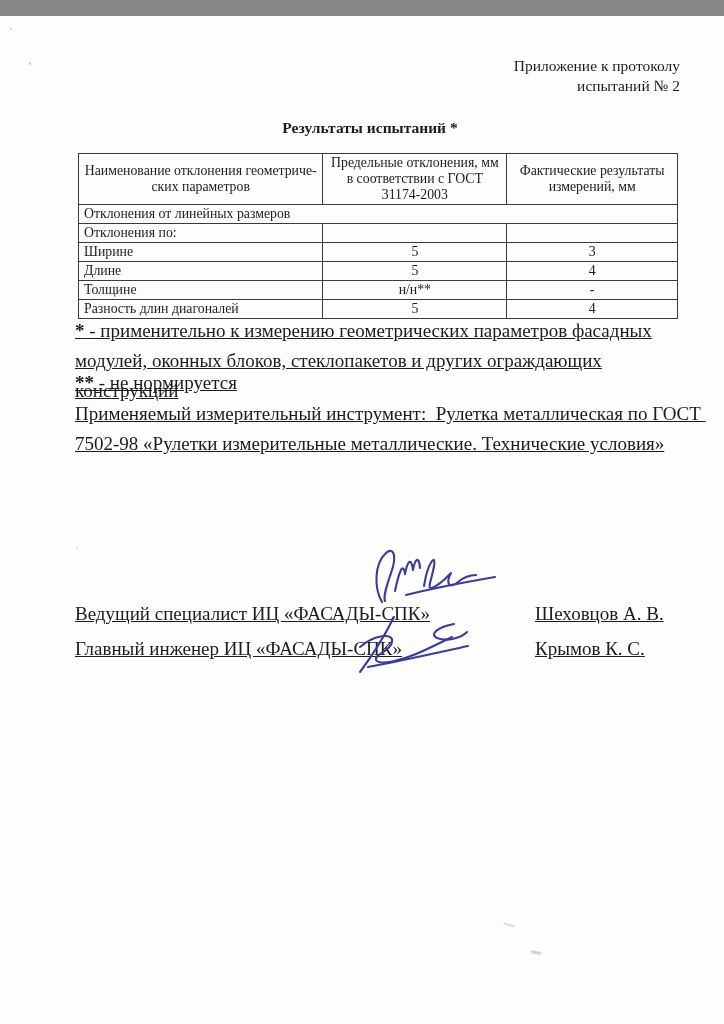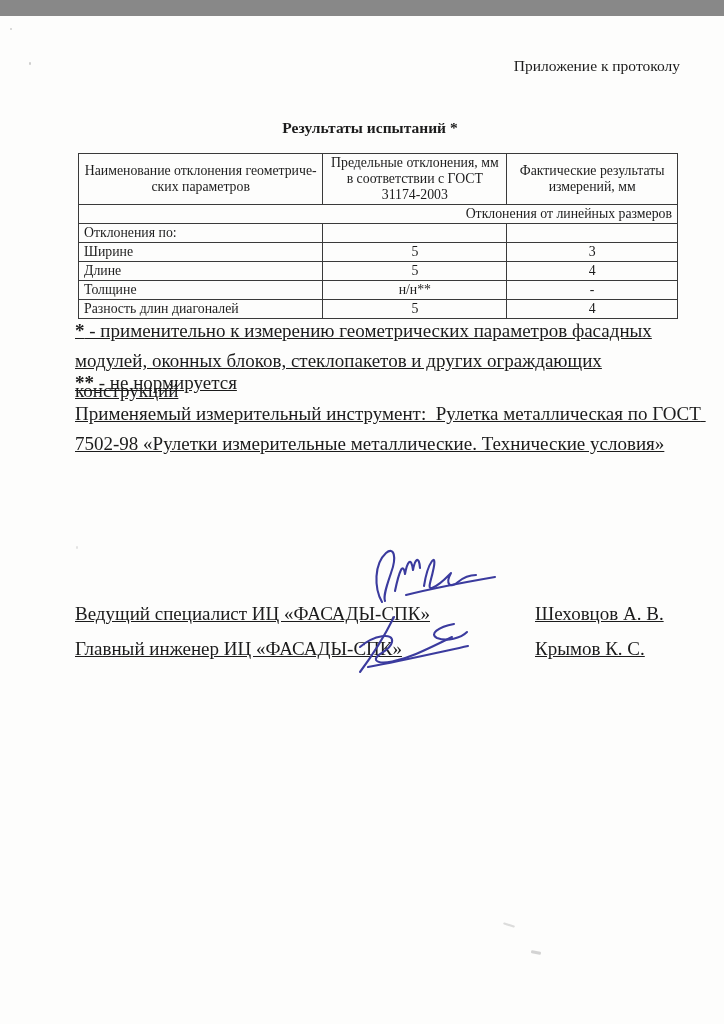--- a/index.html
+++ b/index.html
@@ -42,21 +42,21 @@
     overflow:hidden;
   }
   table.results{border:1.5px solid var(--table-border);padding-left:24px;}
   td.hdr{
     text-align:center;
     white-space:pre-line;
     height:46px;
     border-bottom-width:1.5px;
   }
   td.section{
-    text-align:right;height:16px;
+    text-align:left;height:16px;
     border-bottom-width:1px;
     border-radius:8px;
   }
   td.group{height:15px;}
   td.param{text-align:left;height:15px;}
   td.num{text-align:center;height:15px;}
   .footnote,.instrument,.sig-label,.sig-name{
     font-size:19px;line-height:30px;text-decoration:underline;
   }
   .footnote{position:absolute;left:75px;width:618px;}
@@ -73,20 +73,21 @@
   .sig2{left:348px;top:594px;}
   .speck{position:absolute;background:#a9a9a9;opacity:.55;border-radius:1px;}
 </style>
 </head>
 <body>
 
 <div class="page">
 
   <div class="doc-header">
     <div>Приложение к протоколу</div>
+    <div>испытаний № 2</div>
   </div>
 
   <div class="doc-title">Результаты испытаний *</div>
 
   <table class="results">
     <colgroup>
       <col style="width:40.8%">
       <col style="width:30.7%">
       <col style="width:28.5%">
     </colgroup>

